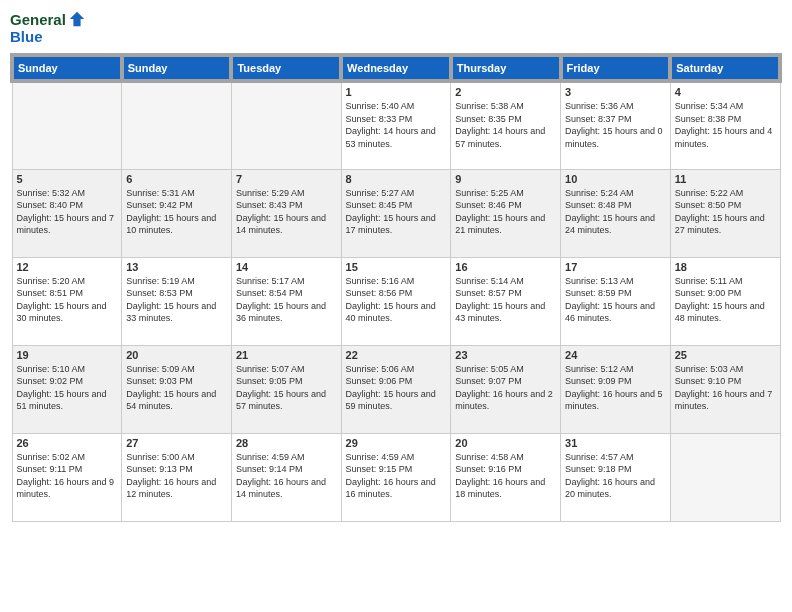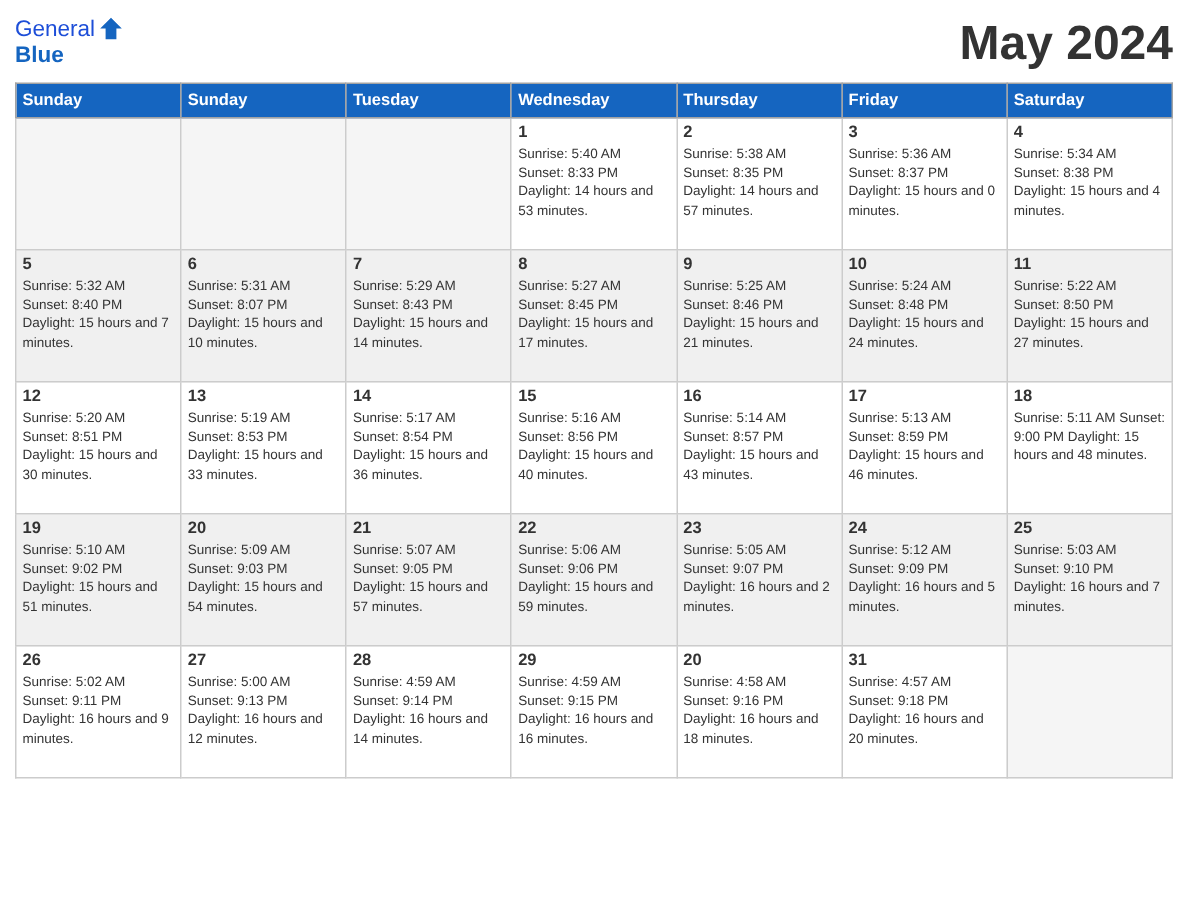--- a/index.html
+++ b/index.html
@@ -16,22 +16,22 @@
       align-items: flex-start;
       margin-bottom: 8px;
     }
     .logo {
       display: flex;
       align-items: center;
       gap: 2px;
     }
     .logo-text-general {
       font-size: 15px;
-      font-weight: normal;
-      color: #1d4ed8;
+      font-weight: bold;
+      color: #14532d;
     }
     .logo-text-blue {
       font-size: 15px;
       font-weight: bold;
       color: #1565c0;
     }
     .logo-icon {
       width: 18px;
       height: 18px;
       margin-left: 2px;
@@ -53,21 +53,21 @@
       border-collapse: collapse;
       table-layout: fixed;
     }
     th {
       background-color: #1565c0;
       color: #fff;
       font-size: 11px;
       font-weight: bold;
       padding: 5px 4px;
       text-align: left;
-      border: 1px solid #a3a3a3;
+      border: 4px solid #a3a3a3;
     }
     td {
       border: 1px solid #ccc;
       vertical-align: top;
       padding: 3px 4px;
       font-size: 9.5px;
       color: #333;
       background: #fff;
       height: 88px;
     }
@@ -99,21 +99,20 @@
       <div style="display:flex; align-items:center;">
         <span class="logo-text-general">General</span>
         <svg class="logo-icon" viewBox="0 0 20 20">
           <polygon points="10,2 18,10 14,10 14,18 6,18 6,10 2,10" fill="#1565c0"></polygon>
         </svg>
       </div>
       <span class="logo-text-blue">Blue</span>
     </div>
   </div>
   <div class="title-area">
-    <div class="month-title">May 2024</div>
   </div>
 </div>
 
 <table>
   <thead>
     <tr id="header-row">
         <th>Sunday</th>
         <th>Sunday</th>
         <th>Tuesday</th>
         <th>Wednesday</th>
@@ -155,21 +154,21 @@
       <tr>
         <td class="shaded">
           <span class="day-number">5</span>
           <div class="day-info">Sunrise: 5:32 AM
 Sunset: 8:40 PM
 Daylight: 15 hours and 7 minutes.</div>
         </td>
         <td class="shaded">
           <span class="day-number">6</span>
           <div class="day-info">Sunrise: 5:31 AM
-Sunset: 8:07 PM
+Sunset: 9:42 PM
 Daylight: 15 hours and 10 minutes.</div>
         </td>
         <td class="shaded">
           <span class="day-number">7</span>
           <div class="day-info">Sunrise: 5:29 AM
 Sunset: 8:43 PM
 Daylight: 15 hours and 14 minutes.</div>
         </td>
         <td class="shaded">
           <span class="day-number">8</span>

